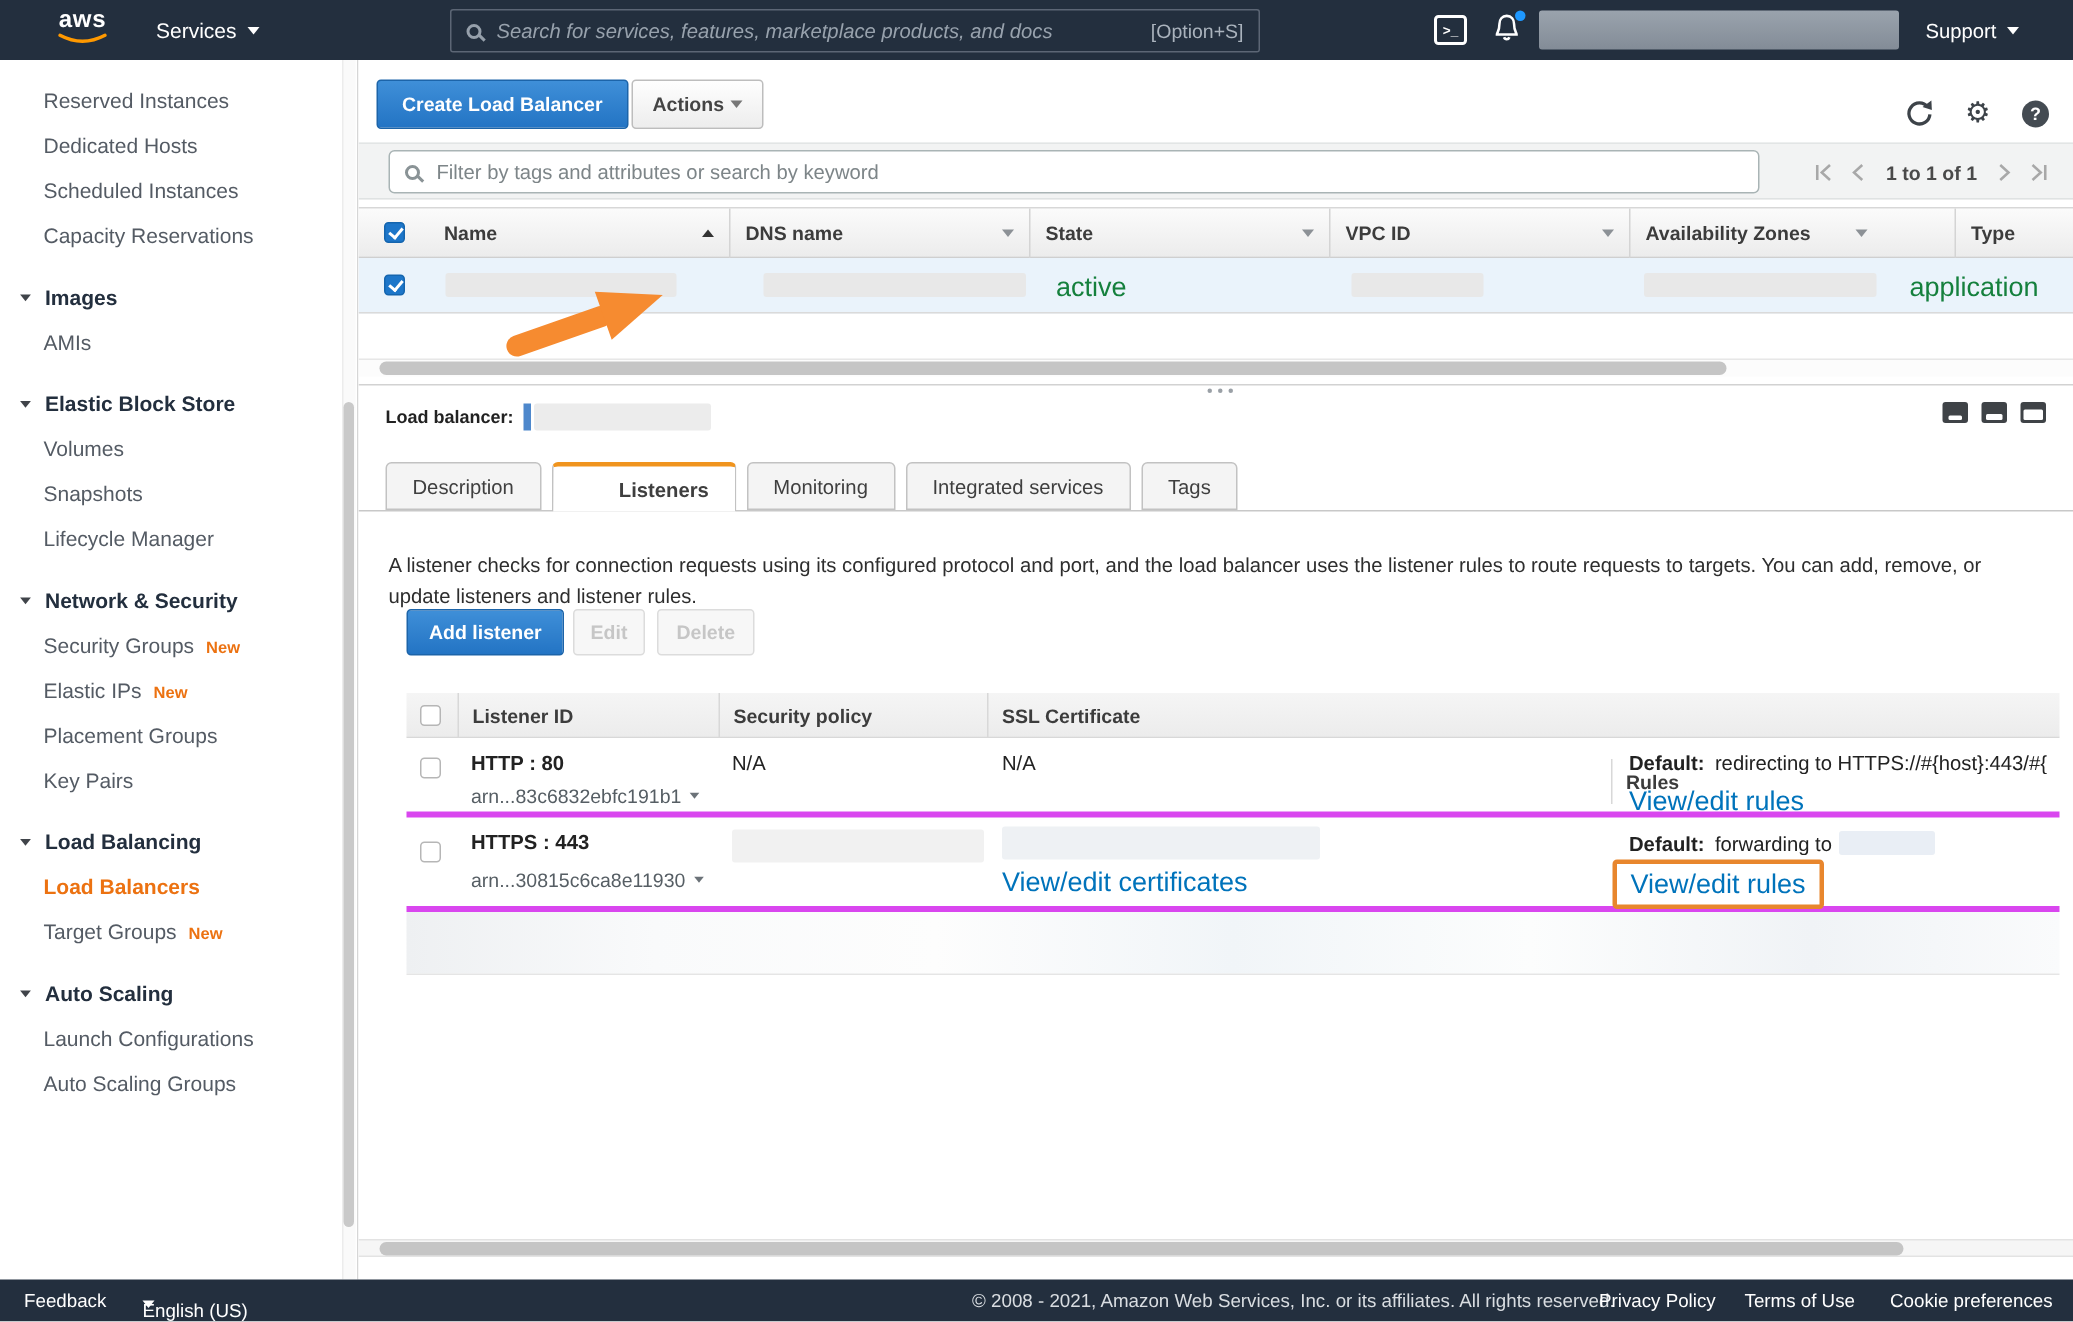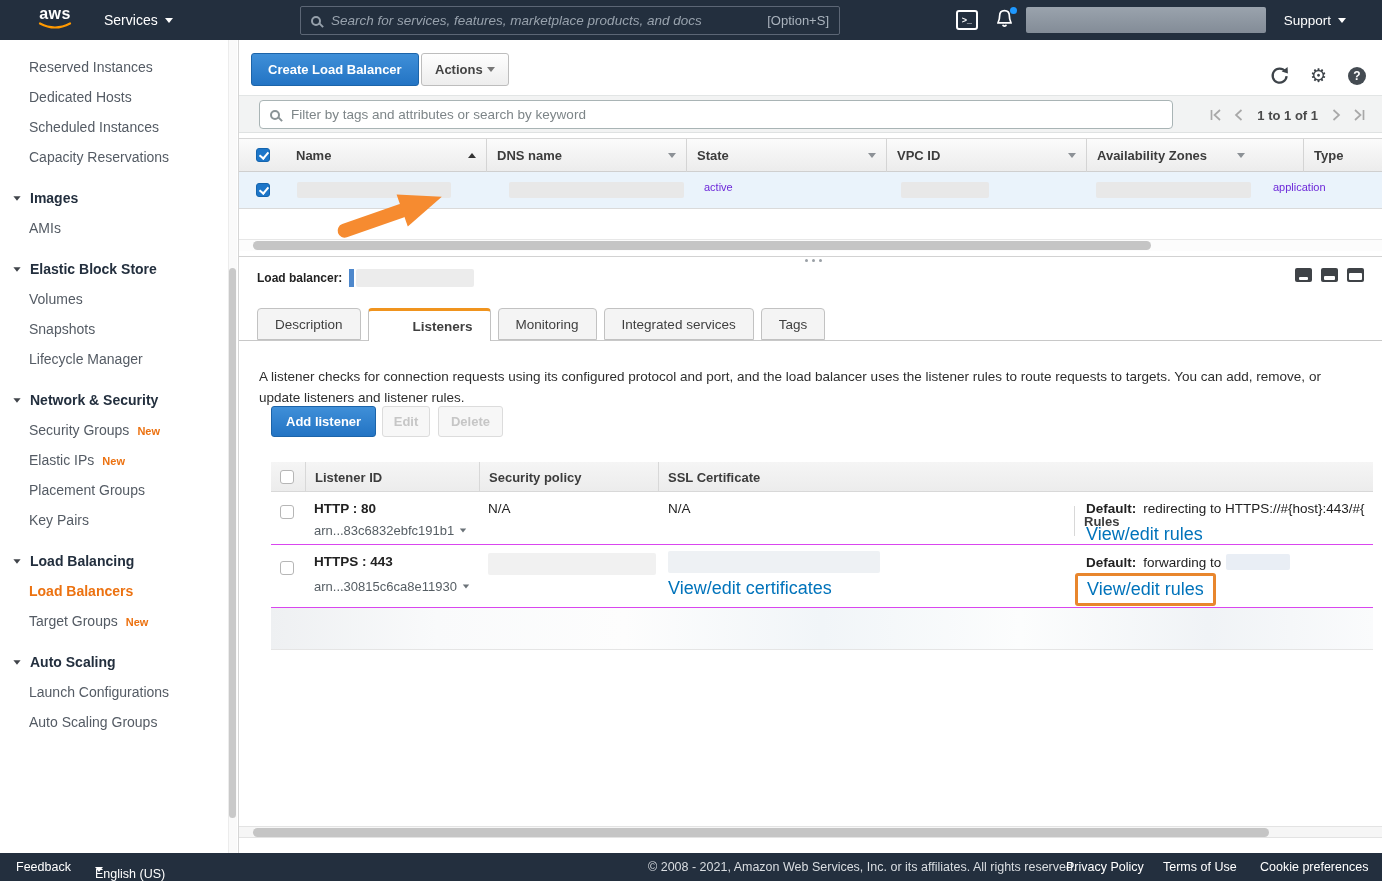--- a/index.html
+++ b/index.html
@@ -59,21 +59,21 @@
   
   .lb-header { position:absolute; left:0; right:0; top:98px; height:34px; background:linear-gradient(180deg,#fbfbfb,#ececec); border-top:1px solid #d7d7d7; border-bottom:1px solid #cfcfcf; font-size:13px; font-weight:bold; color:#3c3c3c; }
   .lb-col { position:absolute; top:0; height:33px; display:flex; align-items:center; justify-content:space-between; padding:0 10px; cursor:pointer; }
   .lb-col.sep { border-left:1px solid #d4d4d4; }
   .sort-asc { width:0; height:0; border-left:4px solid transparent; border-right:4px solid transparent; border-bottom:5px solid #333; }
   .filter-caret { color:#8c9196; }
   .cb { width:14px; height:14px; border-radius:3px; flex:none; cursor:pointer; }
   .cb.checked { background:#1d76c9; border:1px solid #1565ae; position:relative; }
   .cb.checked::after { content:""; position:absolute; left:4px; top:1px; width:4px; height:7px; border:solid #fff; border-width:0 2px 2px 0; transform:rotate(40deg); }
   .cb.un { background:#fff; border:1px solid #b6b6b6; }
-  .lb-row { position:absolute; left:0; right:0; top:132px; height:37px; background:#eaf3fb; border-bottom:1px solid #dadada; font-size:11px; color:#6d28d9; }
+  .lb-row { position:absolute; left:0; right:0; top:132px; height:37px; background:#eaf3fb; border-bottom:1px solid #dadada; font-size:18px; color:#15803d; }
   .pill { position:absolute; background:#e8e8e8; border-radius:2px; height:16px; top:10px; }
   .cell-text { position:absolute; top:9px; }
   
   .arrow-svg { position:absolute; left:90px; top:148px; z-index:20; pointer-events:none; }
   
   .hscroll-top { position:absolute; left:0; right:0; top:199px; height:12px; border-top:1px solid #e7e7e7; background:#fcfcfc; }
   .hscroll-bot { position:absolute; left:0; right:0; top:786px; height:12px; background:#f6f6f6; border-top:1px solid #e3e3e3; border-bottom:1px solid #e3e3e3; }
   .hthumb { position:absolute; top:1px; height:9px; border-radius:5px; background:#c5c5c5; cursor:pointer; }
   .splitter-line { position:absolute; left:0; right:0; top:216px; height:1px; background:#d2d2d2; }
   .splitter-dots { position:absolute; top:219px; left:566px; display:flex; gap:4px; cursor:row-resize; }
@@ -94,21 +94,21 @@
   .tab { height:32px; padding:0 17px; background:#f4f4f4; border:1px solid #c2c2c2; border-radius:4px 4px 0 0; display:flex; align-items:center; font-size:13.5px; color:#3f3f3f; cursor:pointer; }
   .tab.active { height:33px; background:#fff; border-bottom:none; border-top:3px solid #f0941e; font-weight:bold; position:relative; z-index:2;padding-left:44px; }
   .listener-desc { position:absolute; left:20px; top:312px; width:1062px; font-size:13.5px; color:#2e2e2e; line-height:21.5px; }
   .add-btn { position:absolute; left:32px; top:366px; height:31px; padding:0 14px; }
   .edit-btn { position:absolute; left:143px; top:366px; height:31px; width:48px; }
   .del-btn { position:absolute; left:199px; top:366px; height:31px; width:65px; }
   
   .li-table { position:absolute; left:32px; top:422px; width:1102px; }
   .li-header { position:relative; height:30px; background:linear-gradient(180deg,#f5f5f5,#ececec); border-bottom:1px solid #d8d8d8; font-size:13px; font-weight:bold; color:#3c3c3c; }
   .li-col { position:absolute; top:0; height:30px; display:flex; align-items:center; padding-left:9px; border-left:1px solid #d8d8d8; }
-  .li-row { position:relative; border-bottom:1px solid #d946ef; font-size:13.5px; color:#222; }
+  .li-row { position:relative; border-bottom:4px solid #d946ef; font-size:13.5px; color:#222; }
   .li-row .proto { position:absolute; left:43px; top:9px; font-weight:bold; }
   .li-row .arn { position:absolute; left:43px; color:#565e64; font-size:13px; display:flex; align-items:center; gap:5px; cursor:pointer; }
   .arn .tri-down { color:#6b7278; transform:scale(0.8); }
   .link { color:#0073bb; cursor:pointer; text-decoration:none; font-size:18px; }
   .rules-line { position:absolute; left:815px; top:9px; width:285px; white-space:nowrap; overflow:hidden; }
   .rules-line .b { font-weight:bold; margin-right:7px; }
   .inline-pill { display:inline-block; width:64px; height:16px; background:#e9eef5; border-radius:2px; vertical-align:-3px; margin-left:5px; }
   .hl-box { position:absolute; left:804px; top:28px; border:3px solid #e8862d; border-radius:3px; padding:3px 9px; }
   .redacted-strip { height:42px; border-bottom:1px solid #e5e5e5;
     background:linear-gradient(90deg,#eef0f2 0%,#f9fafb 15%,#fdfdfd 32%,#f1f5f8 50%,#fcfdfd 68%,#f0f3f6 85%,#fafbfc 100%); }

